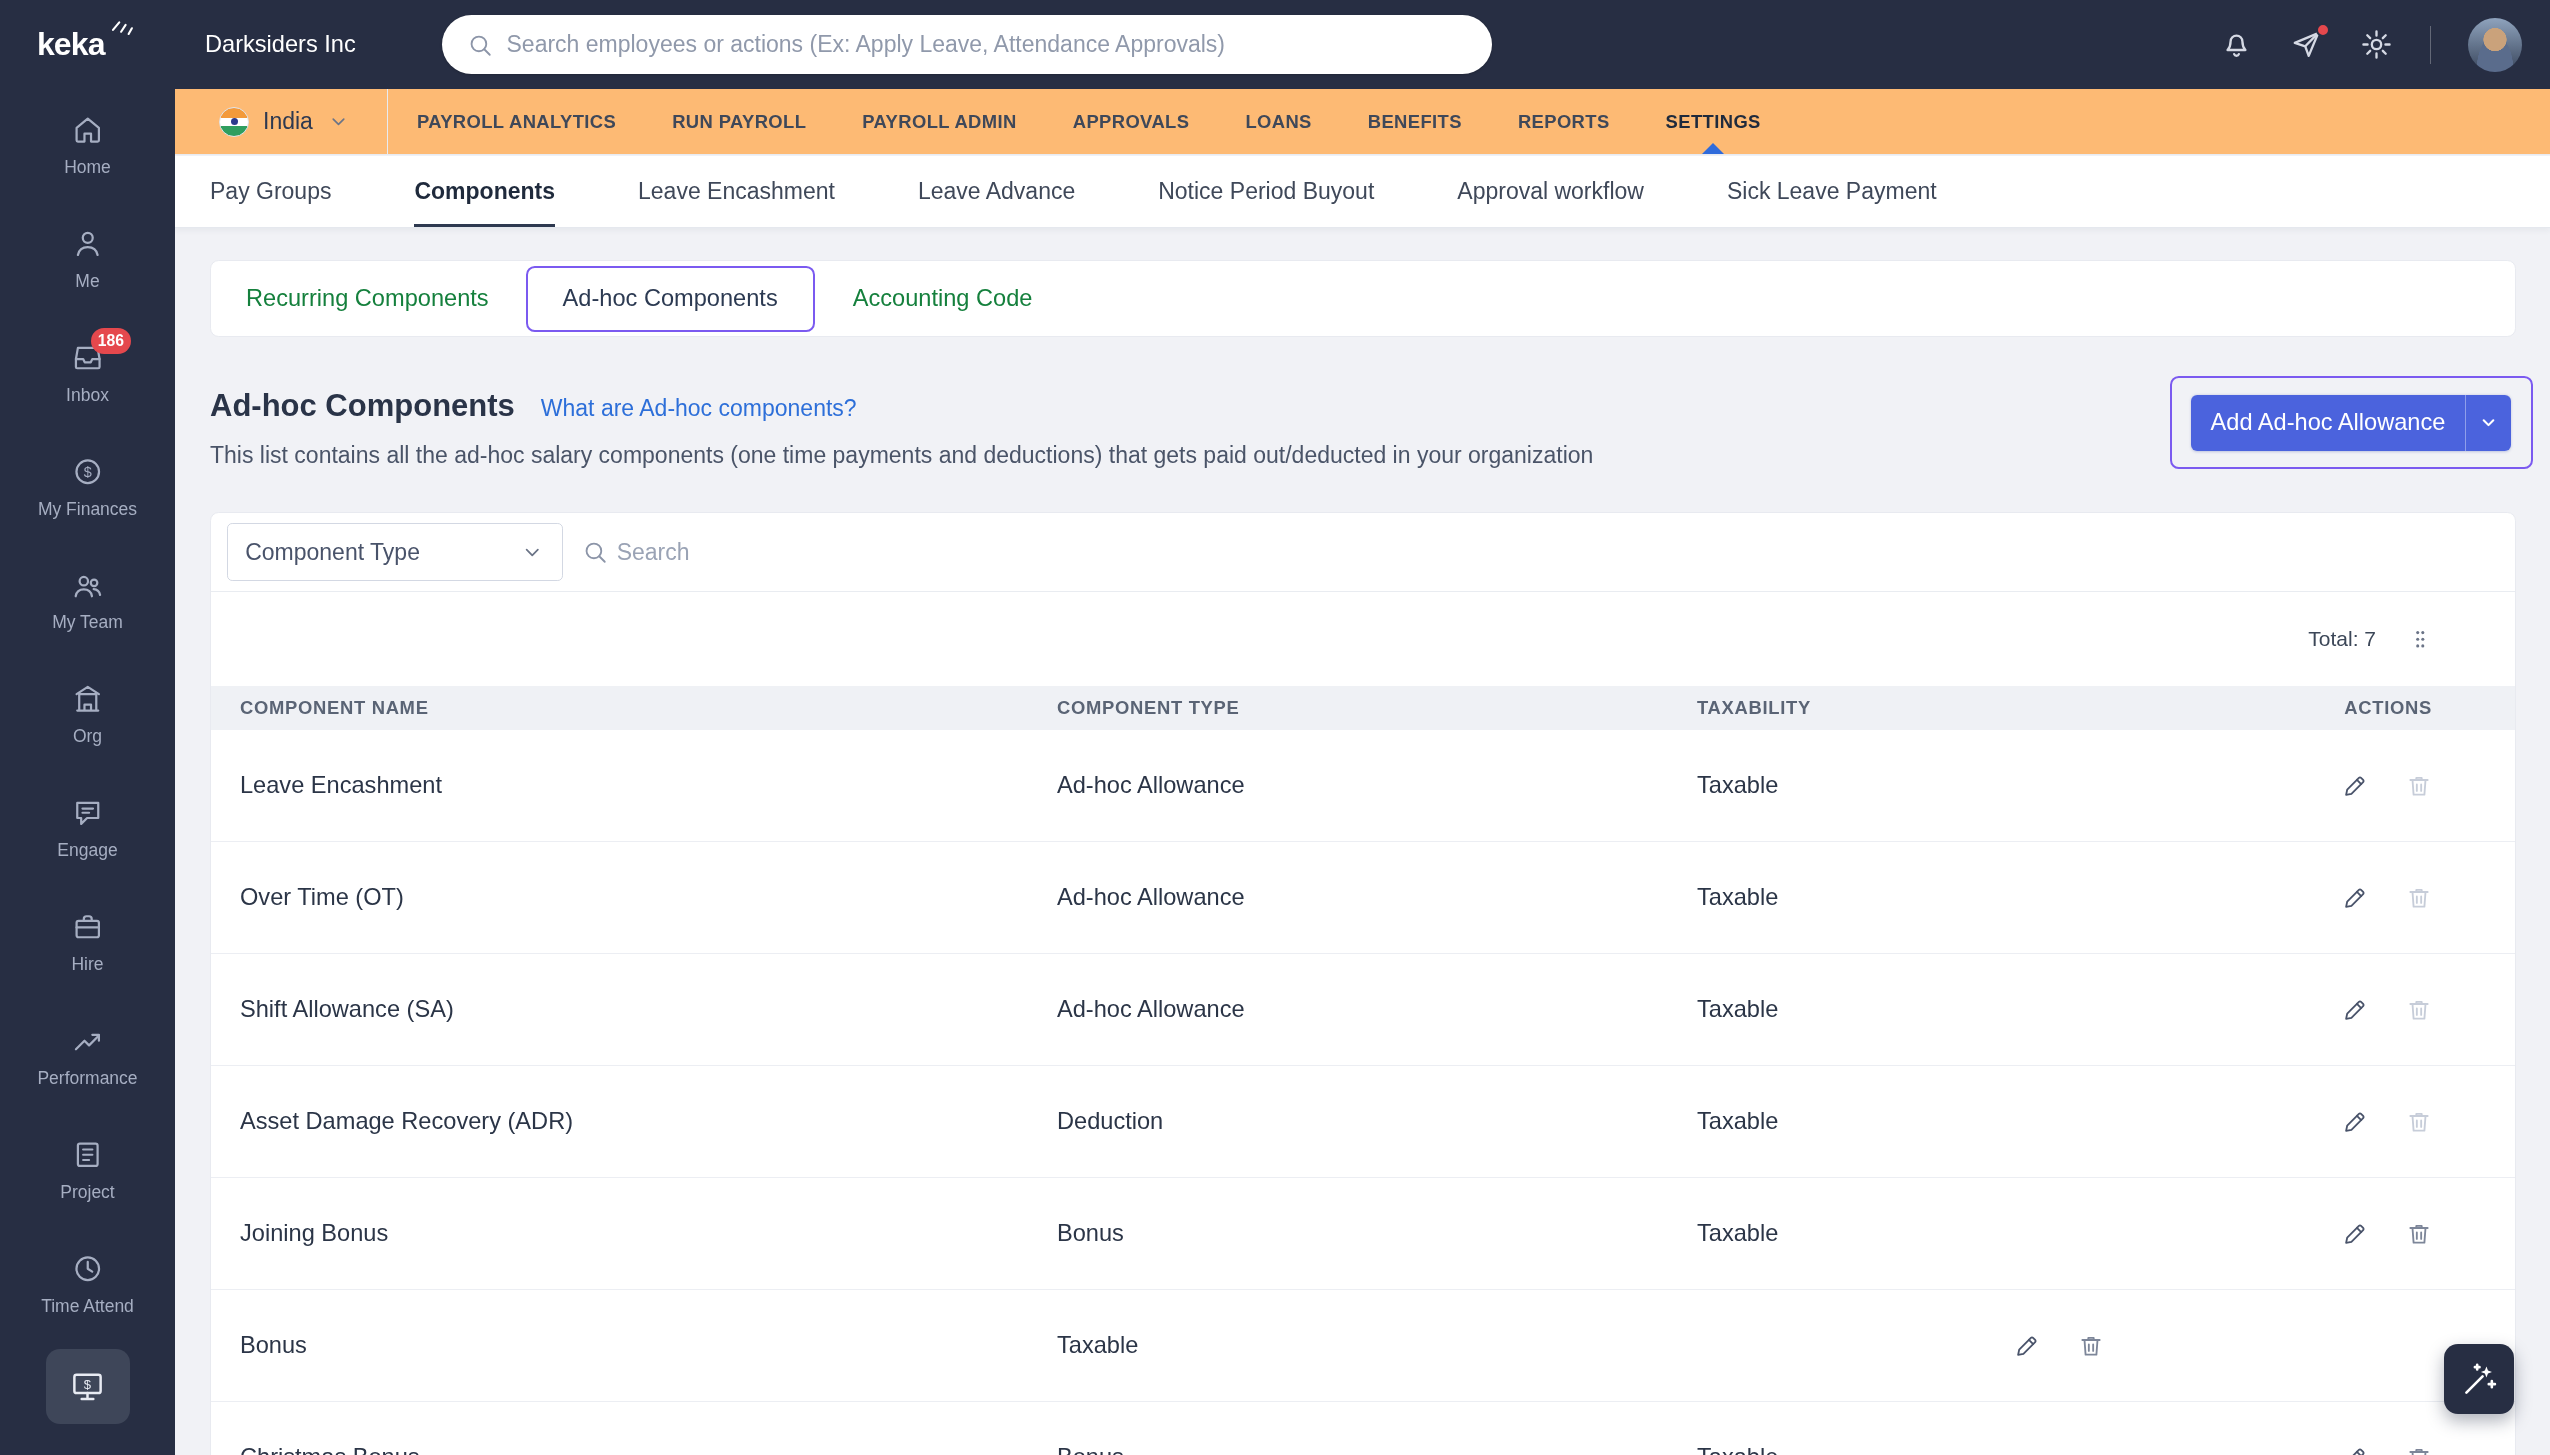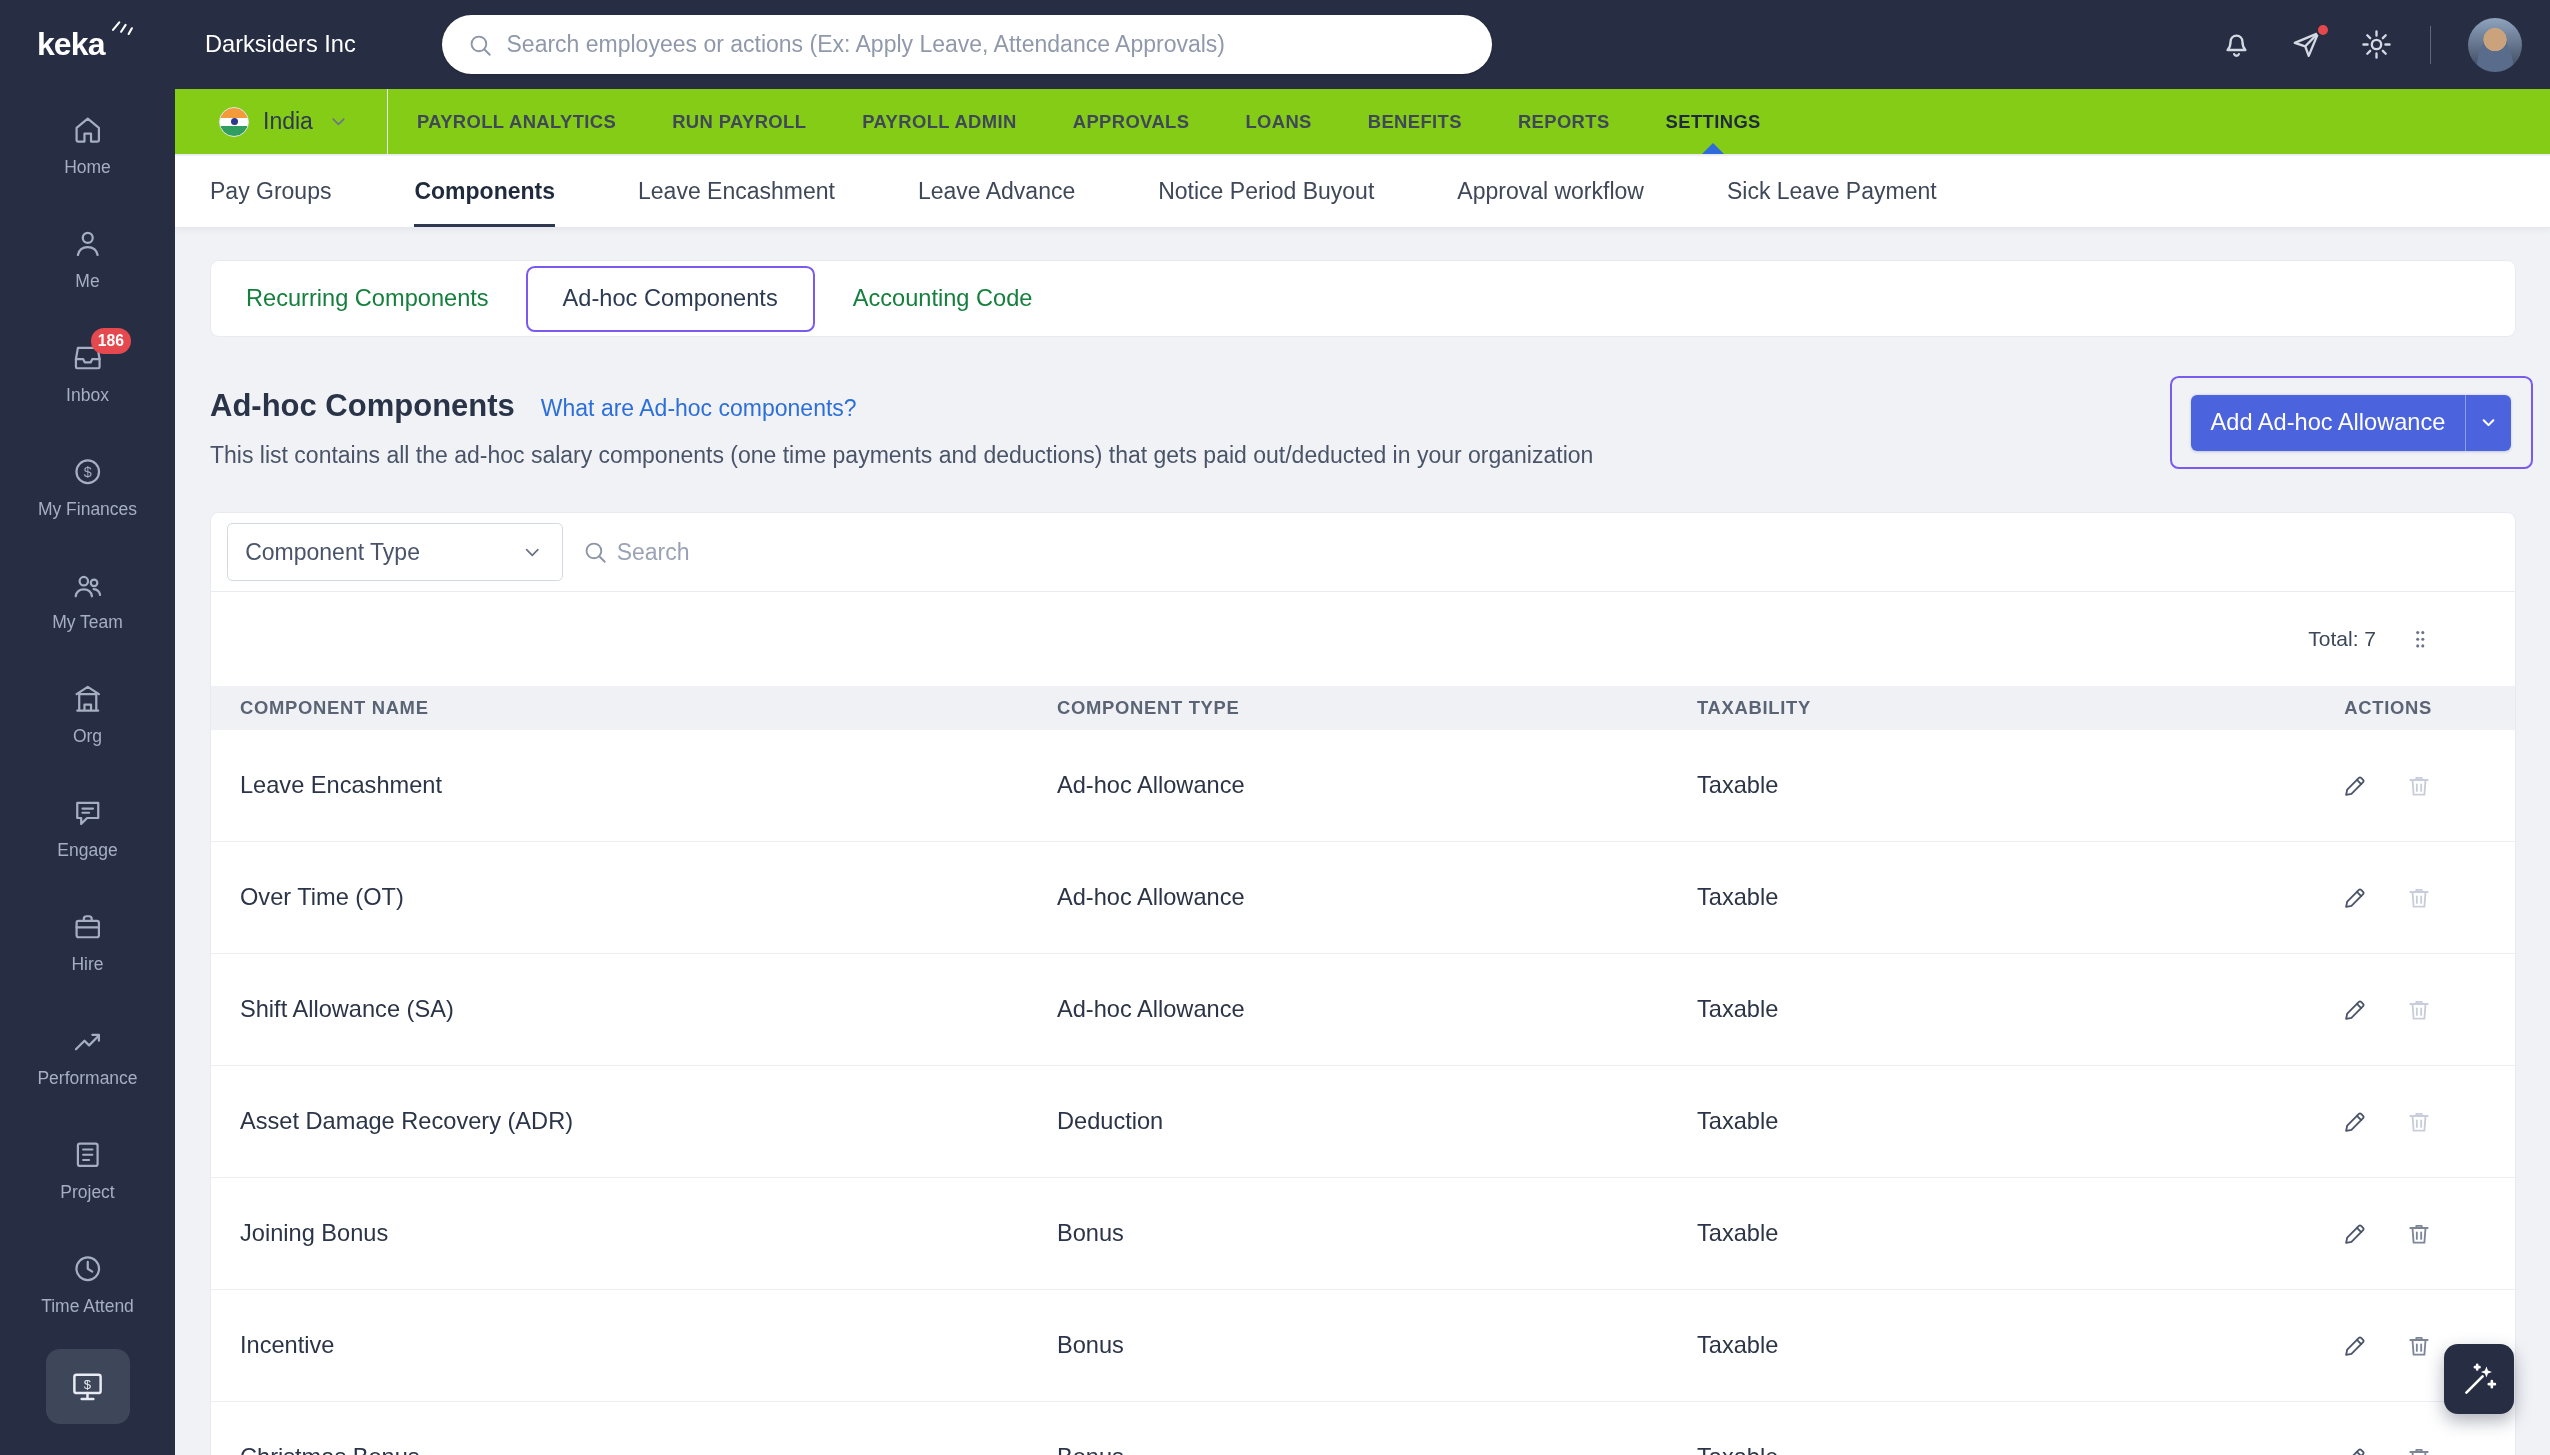--- a/index.html
+++ b/index.html
@@ -32,21 +32,21 @@
   .side-item { width:100%; height:118px; display:flex; flex-direction:column; align-items:center; justify-content:center; gap:11.4px; color:#a6aec2; cursor:pointer; }
   .side-item .ic { width:31.5px; height:31.5px; }
   .side-item .lbl { font-size:17.5px; }
   .icon-wrap { position:relative; }
   .badge { position:absolute; left:19px; top:-14px; min-width:28px; height:26px; padding:0 7px; background:#e5484d; color:#fff; font-size:15.7px; font-weight:bold; border-radius:14px; display:flex; align-items:center; justify-content:center; }
   .side-item.active-bottom { justify-content:flex-start; padding-top:7px; }
   .side-item.active-bottom .tile { width:84px; height:75px; background:#3e4659; border-radius:14px; display:flex; align-items:center; justify-content:center; color:#e8ebf3; }
   .side-item.active-bottom .tile .ic { width:35px; height:35px; }
 
   
-  .module-nav { position:absolute; left:175px; top:89px; right:0; height:66px; background:#84cc16; border-bottom:0.9px solid #e8ebf1; display:flex; align-items:stretch; z-index:10; }
+  .module-nav { position:absolute; left:175px; top:89px; right:0; height:66px; background:#fdba74; border-bottom:0.9px solid #e8ebf1; display:flex; align-items:stretch; z-index:10; }
   .country { display:flex; align-items:center; gap:14px; padding:0 37px 0 44px; border-right:0.9px solid #e8ebf1; cursor:pointer; }
   .flag { width:30px; height:30px; border-radius:50%; border:0.9px solid #e0e4eb; position:relative;
     background:linear-gradient(180deg,#f39a3b 0 34%, #ffffff 34% 66%, #2f9e5f 66% 100%); }
   .flag::after { content:""; position:absolute; left:50%; top:50%; width:7px; height:7px; margin:-3.5px 0 0 -3.5px; border-radius:50%; background:#2b3a8c; }
   .country .cname { font-size:23px; color:#2e3950; }
   .country .ic { width:23px; height:23px; color:#6b7487; }
   .mtabs { display:flex; align-items:stretch; padding-left:29px; }
   .mtab { display:flex; align-items:center; margin-right:56px; font-size:18.4px; font-weight:600; letter-spacing:0.4px; color:#3f4859; position:relative; cursor:pointer; }
   .mtab.active { color:#1f2a3c; }
   .mtab.active::after { content:""; position:absolute; left:50%; bottom:0; margin-left:-11.4px; border-left:11.4px solid transparent; border-right:11.4px solid transparent; border-bottom:11.4px solid #2f6bdb; }
@@ -495,21 +495,20 @@
             </svg>
           </span>
         <span class="act-icon act-trash">
             <svg class="ic" viewBox="0 0 30 30" width="26" height="26">
               <use href="#i-trash"></use>
             </svg>
           </span>
       </div>
     </div>
     <div class="trow">
-      <div>Incentive</div>
       <div>Bonus</div>
       <div>Taxable</div>
       <div class="col-actions">
         <span class="act-icon act-edit">
             <svg class="ic" viewBox="0 0 30 30" width="26" height="26">
               <use href="#i-pencil"></use>
             </svg>
           </span>
         <span class="act-icon act-trash">
             <svg class="ic" viewBox="0 0 30 30" width="26" height="26">

